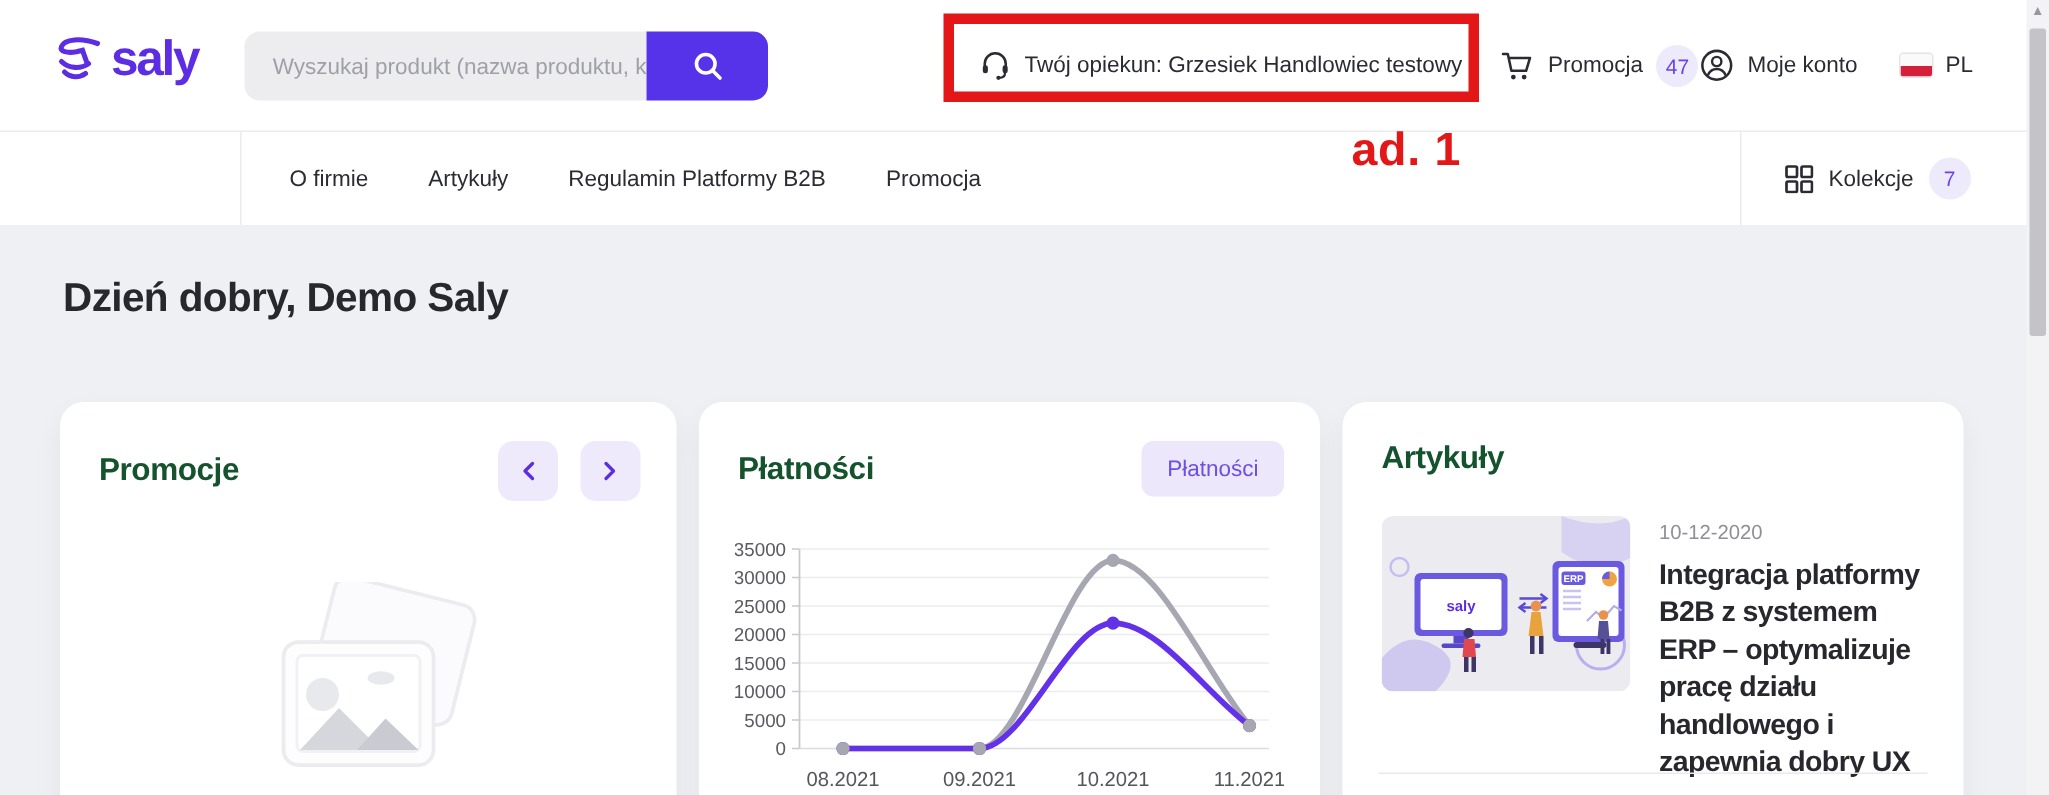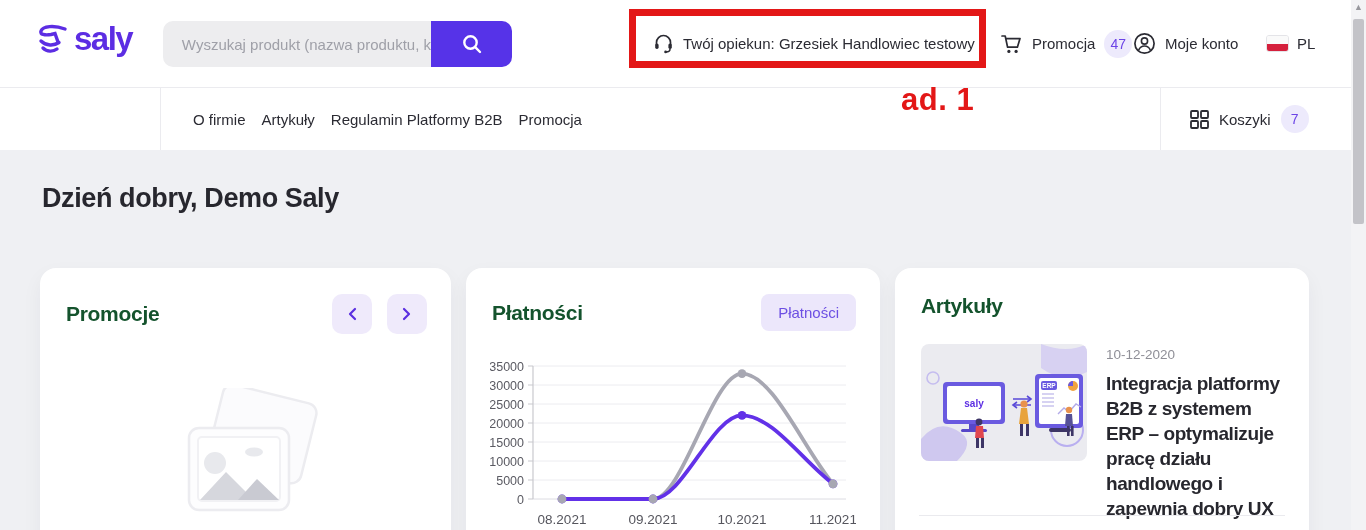--- a/index.html
+++ b/index.html
@@ -24,21 +24,21 @@
   .konto{left:1133px;}
   .lang{left:1266px;gap:8px;}
   .badge{width:28px;height:28px;border-radius:50%;background:#edeafc;color:#6b43e6;font-size:14px;display:flex;align-items:center;justify-content:center;}
   .flag{width:21px;height:15px;border-radius:3px;overflow:hidden;border:1px solid #e4e4e8;display:flex;flex-direction:column;}
   .flag .w{flex:1;background:#fafafa;}
   .flag .r{flex:1;background:#d5203c;}
   
   .nav{position:absolute;left:0;top:88px;width:1366px;height:62px;background:#fff;border-bottom:1px solid #e9e9ee;}
   .nav-kategorie{position:absolute;left:37px;top:0;height:62px;display:flex;align-items:center;gap:11px;font-size:15px;cursor:pointer;}
   .nav-div{position:absolute;top:0;width:1px;height:62px;background:#ebebef;}
-  .nav-links{position:absolute;left:193px;top:0;height:62px;display:flex;align-items:center;gap:16px;font-size:15px;}
+  .nav-links{position:absolute;left:193px;top:0;height:62px;display:flex;align-items:center;gap:40px;font-size:15px;}
   .nav-link{cursor:pointer;}
   .nav-kolekcje{position:absolute;left:1190px;top:0;height:62px;display:flex;align-items:center;gap:10px;font-size:15px;cursor:pointer;}
   
   .content{position:absolute;left:0;top:150px;width:1366px;height:328px;background:#eff0f3;}
   .greeting{position:absolute;left:42px;top:33px;font-size:27px;font-weight:700;color:#27272e;letter-spacing:-0.4px;}
   .cards{position:absolute;left:40px;top:118px;display:flex;gap:15px;}
   .card{background:#fff;border-radius:16px;height:300px;position:relative;box-shadow:0 8px 20px rgba(40,40,60,0.05);}
   .card-title{font-size:21px;font-weight:700;color:#14532d;letter-spacing:-0.3px;}
   .card-head{position:absolute;left:26px;right:24px;top:26px;display:flex;align-items:center;justify-content:space-between;}
   .card-promocje{width:411px;}
@@ -149,21 +149,21 @@
   <div class="nav-div" style="left:1160px"></div>
   <div class="nav-kolekcje">
     <span>
       <svg width="19" height="19" viewBox="0 0 19 19" fill="none">
         <rect x="1" y="1" width="7" height="7" rx="1" stroke="#2b2b33" stroke-width="1.8"></rect>
         <rect x="11" y="1" width="7" height="7" rx="1" stroke="#2b2b33" stroke-width="1.8"></rect>
         <rect x="1" y="11" width="7" height="7" rx="1" stroke="#2b2b33" stroke-width="1.8"></rect>
         <rect x="11" y="11" width="7" height="7" rx="1" stroke="#2b2b33" stroke-width="1.8"></rect>
       </svg>
     </span>
-    <span>Koszyki</span>
+    <span>Kolekcje</span>
     <span class="badge">7</span>
   </div>
 </div>
 
 <div class="content">
   <div class="greeting">Dzień dobry, Demo Saly</div>
 
   <div class="cards">
 
     <div class="card card-promocje">

